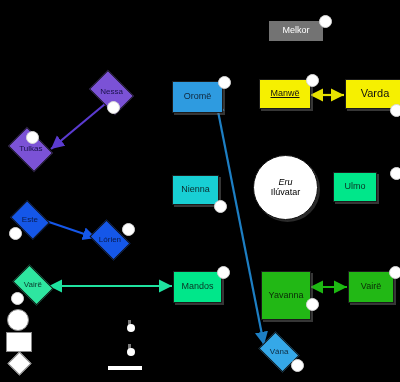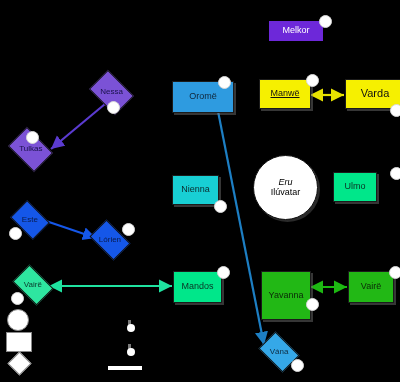--- a/index.html
+++ b/index.html
@@ -91,41 +91,41 @@
       </defs>
       <line x1="117" y1="94" x2="51" y2="149" stroke="#5b3bd0" stroke-width="2.2" marker-end="url(#mk-nessa-tulkas-e)"></line>
       <line x1="312" y1="95" x2="344" y2="95" stroke="#e8e200" stroke-width="2.2" marker-end="url(#mk-manwe-varda-e)" marker-start="url(#mk-manwe-varda-s)"></line>
       <line x1="216" y1="101" x2="264" y2="345" stroke="#1d7fc4" stroke-width="2.2" marker-end="url(#mk-orome-vana-e)" marker-start="url(#mk-orome-vana-s)"></line>
       <line x1="46" y1="221" x2="96" y2="238" stroke="#1557e8" stroke-width="2.2" marker-end="url(#mk-este-lorien-e)"></line>
       <line x1="51" y1="286" x2="172" y2="286" stroke="#1fe3a0" stroke-width="2.2" marker-end="url(#mk-vaire-mandos-e)" marker-start="url(#mk-vaire-mandos-s)"></line>
       <line x1="312" y1="287" x2="347" y2="287" stroke="#1db812" stroke-width="2.2" marker-end="url(#mk-yavanna-aule-e)" marker-start="url(#mk-yavanna-aule-s)"></line>
     </svg>
 
   <div id="node-layer">
-      <div class="node n-plain" style="left: 268px; top: 20px; width: 56px; height: 22px; background: #6d28d9; color: rgb(255, 255, 255); font-size: 9px;">
+      <div class="node n-plain" style="left: 268px; top: 20px; width: 56px; height: 22px; background: #737373; color: rgb(255, 255, 255); font-size: 9px;">
         <span class="lbl">Melkor</span>
       </div>
       <div class="handle" style="left: 319px; top: 15px;"></div>
       <div class="node n-rect" style="left: 259px; top: 79px; width: 52px; height: 30px; background: rgb(246, 240, 0); color: rgb(16, 16, 16); font-size: 9px; text-decoration: underline;">
         <span class="lbl">Manwë</span>
       </div>
       <div class="handle" style="left: 306px; top: 74px;"></div>
       <div class="node n-rect" style="left: 345px; top: 79px; width: 60px; height: 30px; background: rgb(246, 240, 0); color: rgb(16, 16, 16); font-size: 11px;">
         <span class="lbl">Varda</span>
       </div>
       <div class="handle" style="left: 390px; top: 104px;"></div>
       <div class="node n-diamond" style="left: 93px; top: 79px; width: 37px; height: 27px; background: rgb(123, 82, 214); color: rgb(25, 18, 74); font-size: 8px;">
         <span class="lbl">Nessa</span>
       </div>
       <div class="handle" style="left: 106.5px; top: 101px;"></div>
       <div class="node n-diamond" style="left: 12px; top: 136px; width: 37px; height: 27px; background: rgb(123, 82, 214); color: rgb(25, 18, 74); font-size: 8px;">
         <span class="lbl">Tulkas</span>
       </div>
       <div class="handle" style="left: 25.5px; top: 131px;"></div>
-      <div class="node n-rect" style="left: 172px; top: 81px; width: 62px; height: 32px; background: rgb(46, 155, 224); color: rgb(16, 38, 58); font-size: 9px;">
+      <div class="node n-rect" style="left: 172px; top: 81px; width: 51px; height: 32px; background: rgb(46, 155, 224); color: rgb(16, 38, 58); font-size: 9px;">
         <span class="lbl">Oromë</span>
       </div>
       <div class="handle" style="left: 218px; top: 76px;"></div>
       <div class="node n-rect" style="left: 172px; top: 175px; width: 47px; height: 30px; background: rgb(24, 207, 212); color: rgb(12, 44, 46); font-size: 9px;">
         <span class="lbl">Nienna</span>
       </div>
       <div class="handle" style="left: 214px; top: 200px;"></div>
       <div class="node n-circle" style="left: 253px; top: 155px; width: 65px; height: 65px; background: rgb(255, 255, 255); color: rgb(0, 0, 0); font-size: 9px;">
         <span class="lbl"><span style="font-style: italic;">Eru</span><br><span>Ilúvatar</span></span>
       </div>

